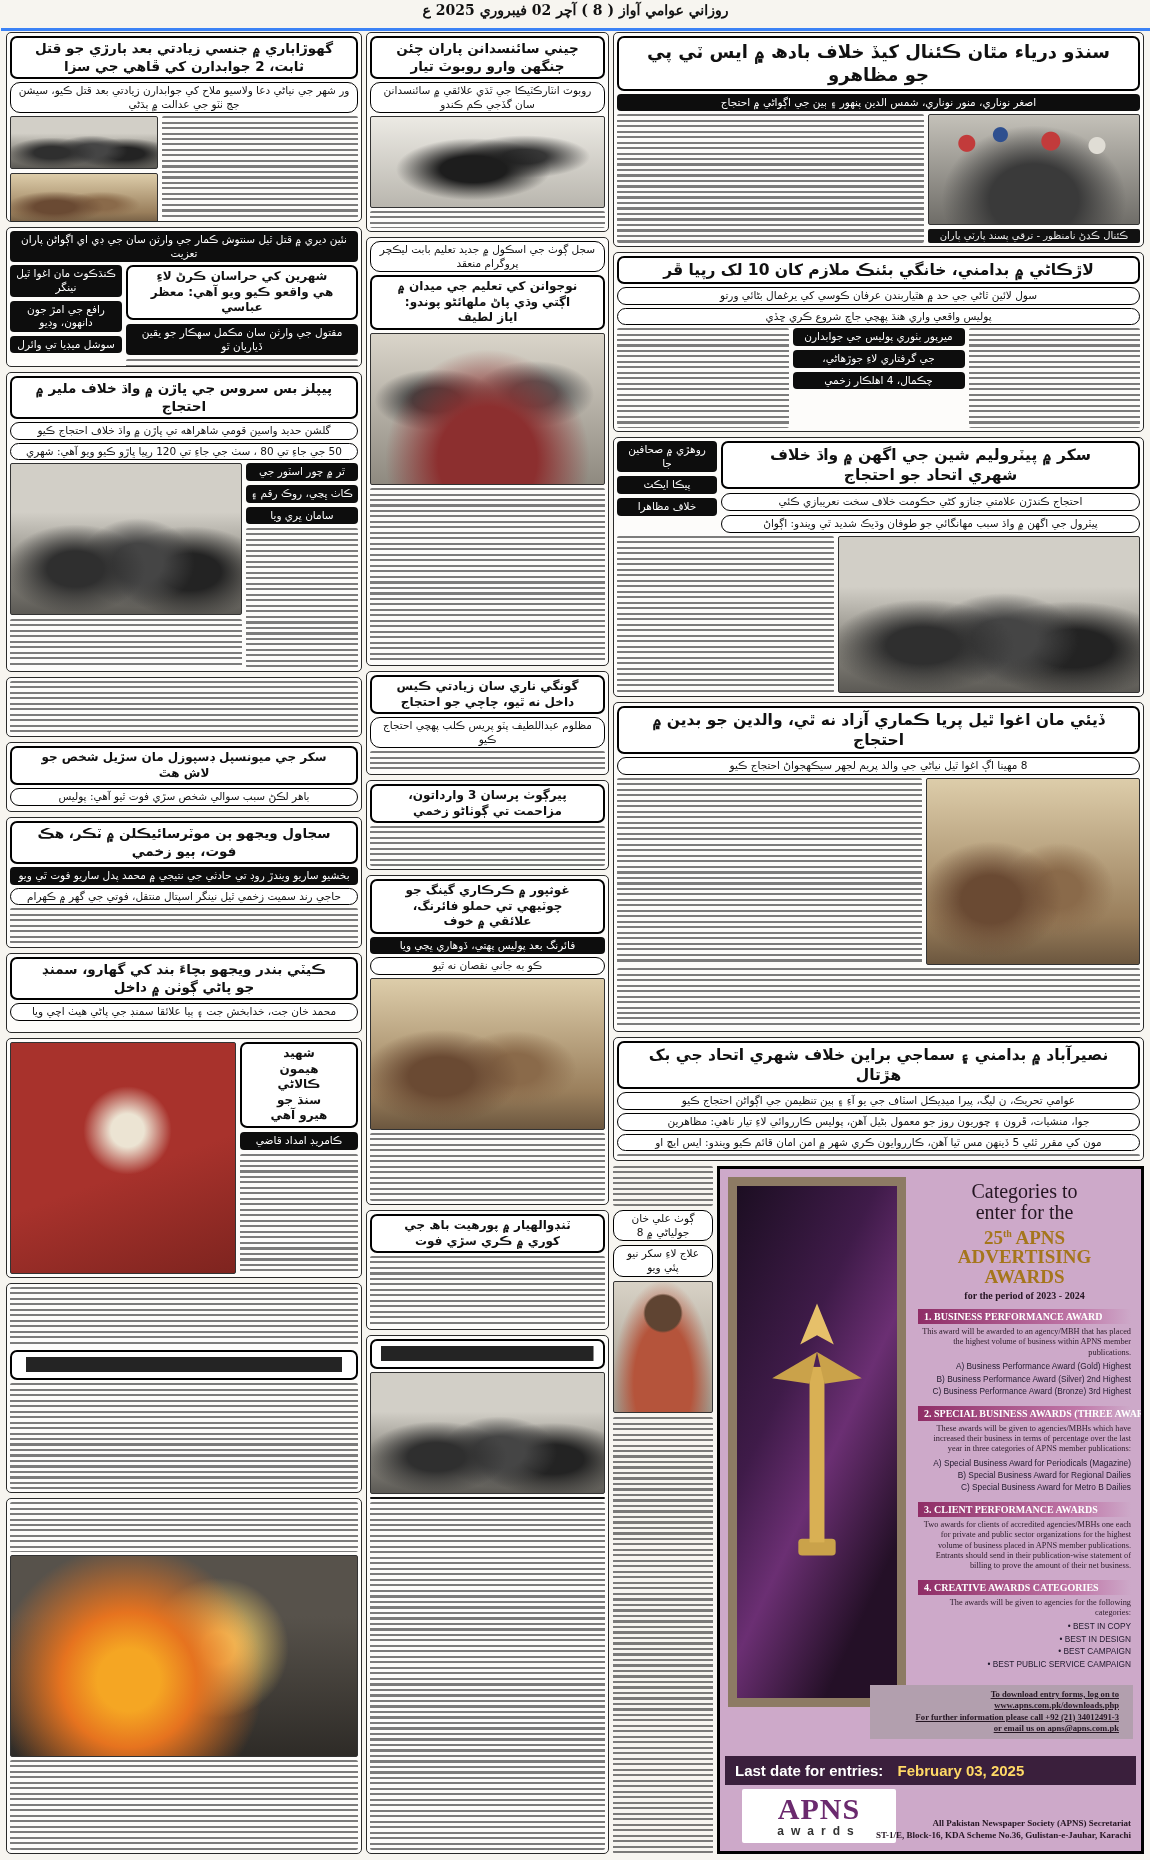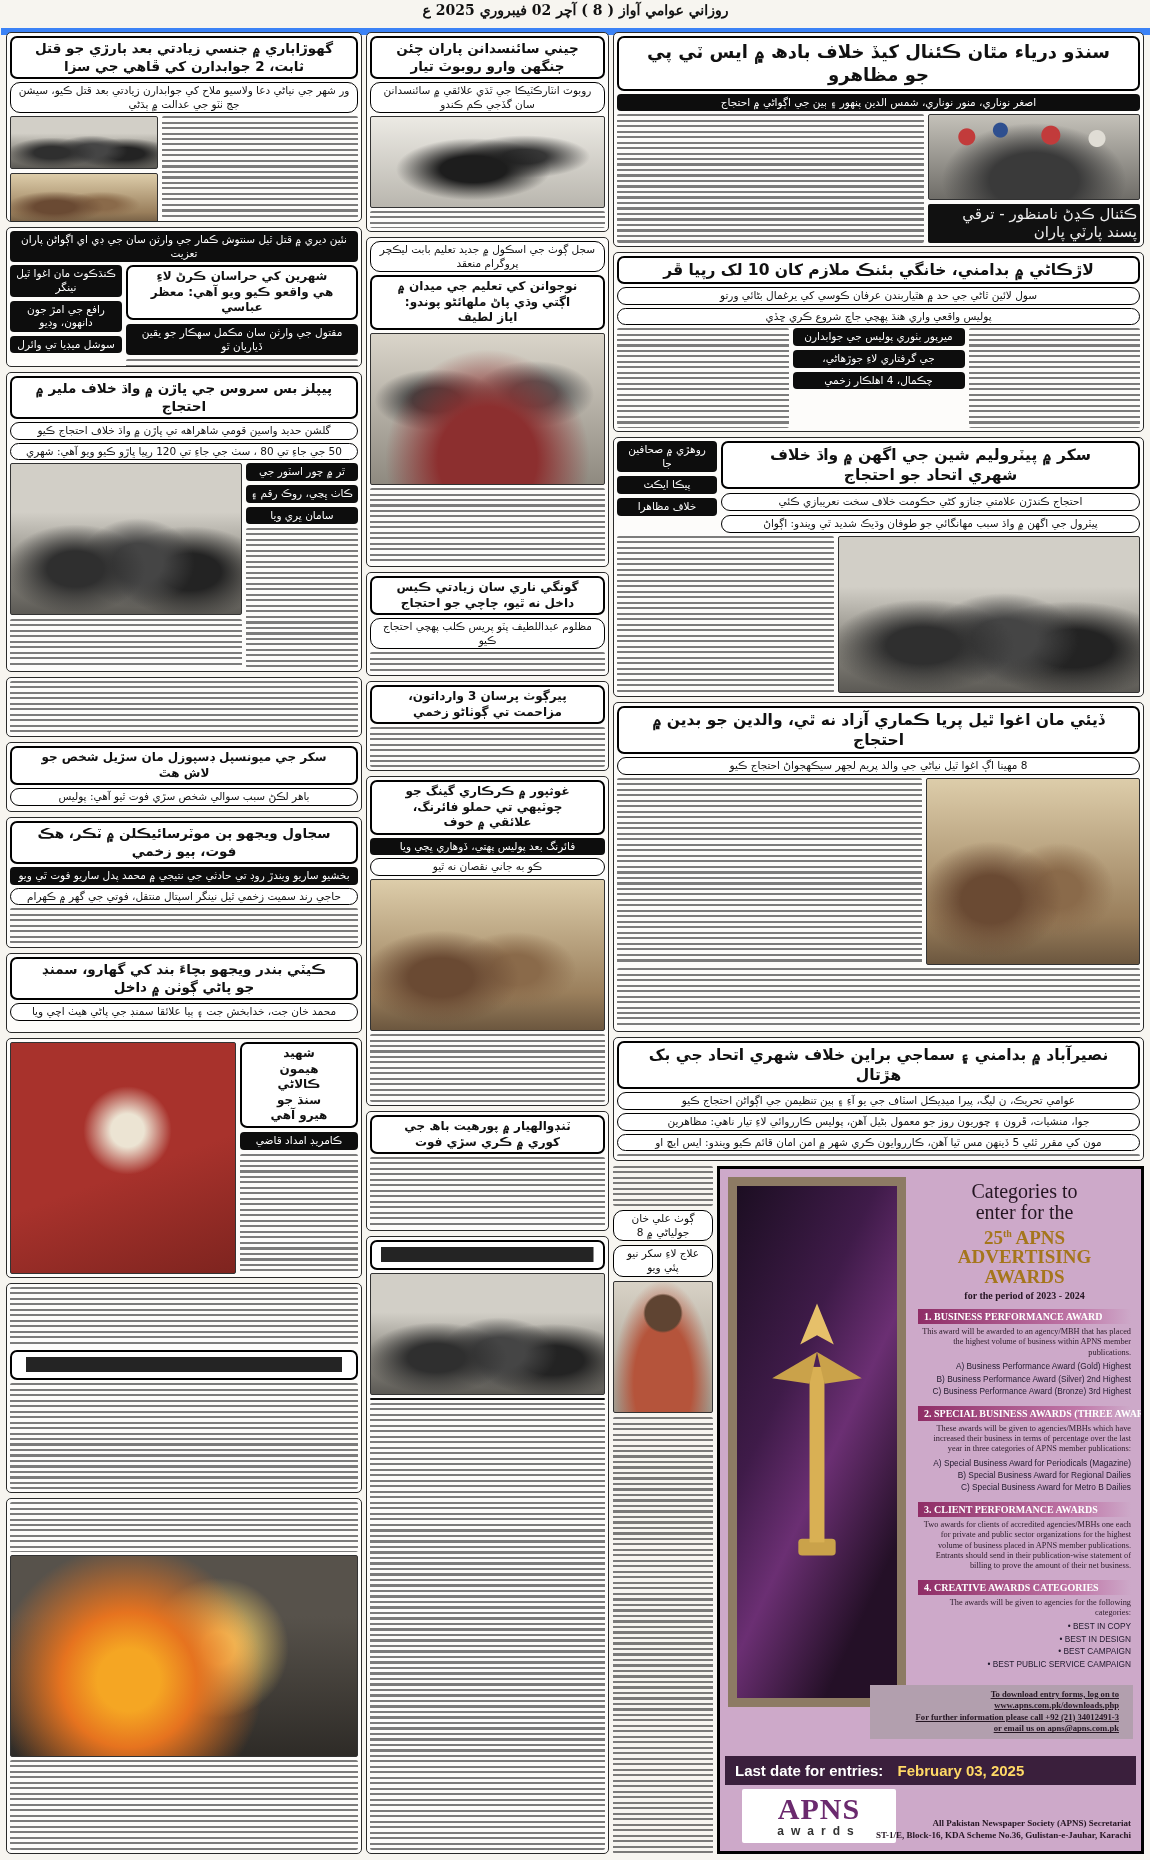--- a/index.html
+++ b/index.html
@@ -1,19 +1,19 @@
 <!DOCTYPE html>
 <html lang="sd" dir="rtl"><head>
 <meta charset="utf-8">
 <style>
   html,body{margin:0;padding:0;background:#e8e6e0;}
   .paper{position:relative;width:1150px;height:1860px;margin:0 auto;background:#f7f5f0;overflow:hidden;
          font-family:"DejaVu Sans",sans-serif;color:#111;}
   .masthead{position:absolute;top:2px;left:1px;right:0;height:26px;text-align:center;
-            font-family:"DejaVu Serif",serif;font-size:14px;font-weight:bold;border-bottom:7px solid #3b82f6;}
+            font-family:"DejaVu Serif",serif;font-size:14px;font-weight:bold;border-bottom:3px solid #3b82f6;}
   .colwrap{position:absolute;top:32px;display:flex;flex-direction:column;gap:5px;height:1822px;overflow:hidden;}
   .col-left{left:6px;width:356px;}
   .col-mid{left:366px;width:243px;}
   .col-right{left:613px;width:531px;}
   .art{display:flex;flex-direction:column;gap:3px;border:1px solid #2a2a2a;border-radius:5px;
        padding:3px;background:#fdfcfa;box-sizing:border-box;flex:0 0 auto;overflow:hidden;}
   .row{display:flex;gap:4px;min-height:0;flex:1;}
   .col{display:flex;flex-direction:column;gap:4px;min-height:0;}
   .hl{border:2px solid #000;border-radius:7px;background:#fff;font-weight:bold;text-align:center;
       padding:2px 22px;line-height:1.3;flex:0 0 auto;}
@@ -59,21 +59,21 @@
       linear-gradient(#eceae4,#b9b6ae);}
   .ph-portrait{background:
       radial-gradient(circle at 50% 24%,#5f4432 0 16%,transparent 18%),
       radial-gradient(ellipse at 50% 78%,#b5543b 0 42%,transparent 72%),
       linear-gradient(#d8d2c6,#9f978a);}
   .ph-stage{background:
       radial-gradient(ellipse at 50% 84%,#8c2f2f 0 30%,transparent 62%),
       radial-gradient(ellipse at 28% 44%,#3f3f3f 0 10%,transparent 26%),
       radial-gradient(ellipse at 70% 40%,#555 0 10%,transparent 26%),
       linear-gradient(#dad5ca,#8f8a80);}
-  .caption{background:#111;color:#eee;font-size:15px;padding:1px 3px;
+  .caption{background:#111;color:#eee;font-size:10px;text-align:center;padding:1px 3px;
            border-radius:2px;flex:0 0 auto;line-height:1.25;}
   
   .ad{flex:1 1 auto;position:relative;border:3px solid #000;background:#cda9c9;overflow:hidden;
       font-family:"Liberation Serif",serif;}
   .ad-trophy{position:absolute;left:8px;top:8px;width:178px;height:530px;border:9px solid #8d7b64;
              box-sizing:border-box;display:flex;align-items:center;justify-content:center;
              background:linear-gradient(115deg,#1c0e22 0%,#3f1b49 35%,#6b2f73 55%,#241027 82%);}
   .ad-logo{position:absolute;left:22px;bottom:8px;width:150px;text-align:center;background:#fff;
            padding:5px 2px;border-radius:2px;}
   .ad-logo-apns{font-weight:bold;font-size:30px;color:#6b2a6e;letter-spacing:1px;line-height:1;}
@@ -199,21 +199,21 @@
 
   <div class="colwrap col-mid">
 
     <div class="art" style="height:200px">
       <div class="hl hl-md">چيني سائنسدانن پاران چئن ڄنگهن وارو روبوٽ تيار</div>
       <div class="sub">روبوٽ انٽارڪٽيڪا جي ٿڌي علائقي ۾ سائنسدانن سان گڏجي ڪم ڪندو</div>
       <div class="ph ph-robot" style="height:90px"></div>
       <div class="greek"></div>
     </div>
 
-    <div class="art" style="height:330px">
+    <div class="art" style="height:429px">
       <div class="sub">سجل ڳوٺ جي اسڪول ۾ جديد تعليم بابت ليڪچر پروگرام منعقد</div>
       <div class="hl hl-sm">نوجوانن کي تعليم جي ميدان ۾ اڳتي وڌي پاڻ ملهائڻو پوندو: اياز لطيف</div>
       <div class="ph ph-stage" style="height:150px"></div>
       <div class="greek"></div>
     </div>
 
     <div class="art" style="height:104px">
       <div class="hl hl-sm">گونگي ناري سان زيادتي ڪيس داخل نه ٿيو، چاچي جو احتجاج</div>
       <div class="sub">مظلوم عبداللطيف پٽو پريس ڪلب پهچي احتجاج ڪيو</div>
       <div class="greek"></div>

